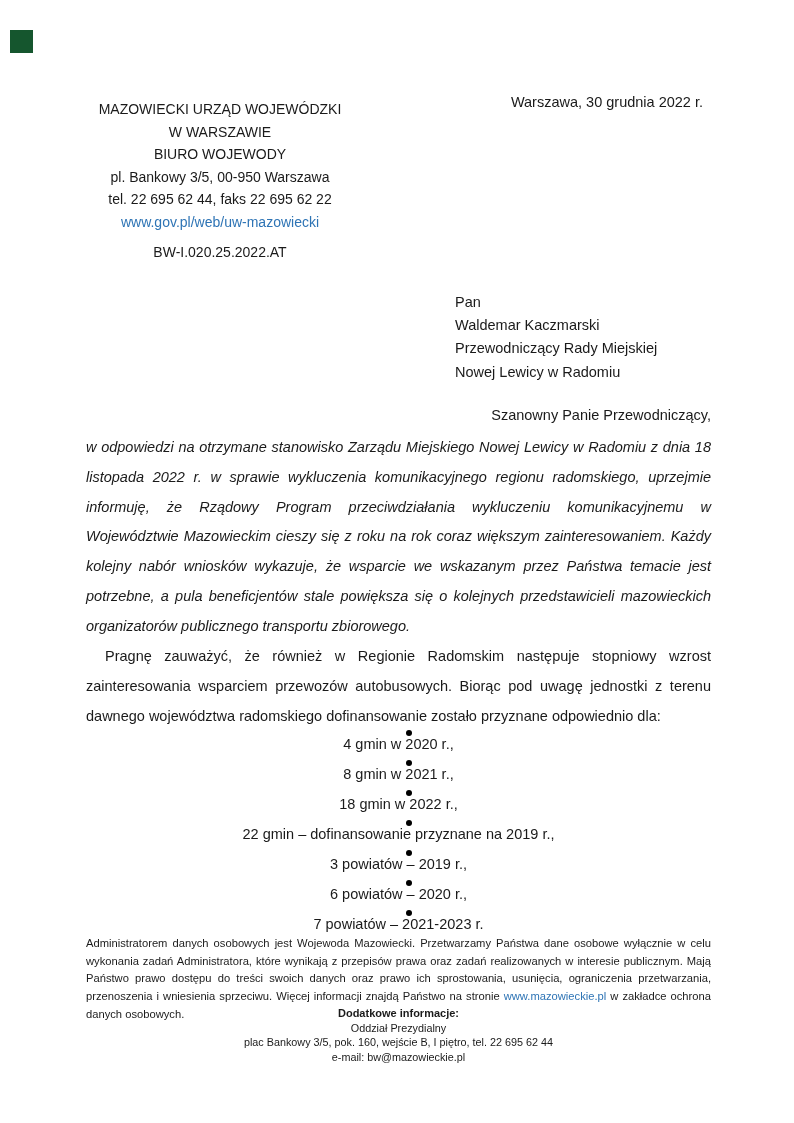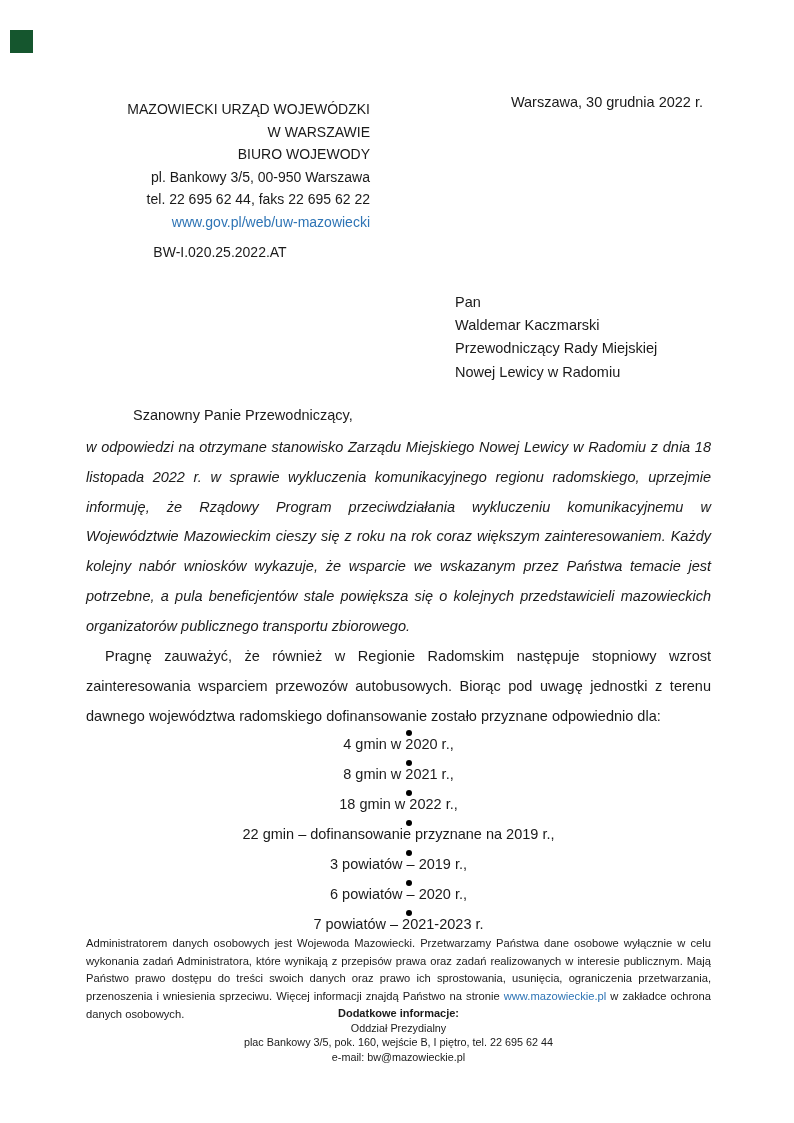--- a/index.html
+++ b/index.html
@@ -4,30 +4,30 @@
 <style>
   html,body { margin:0; padding:0; background:#ffffff; }
   .page {
     position:relative; width:794px; height:1123px; background:#ffffff;
     font-family:"Liberation Sans", sans-serif; color:#1a1a1a; overflow:hidden;
   }
   .logo-square { position:absolute; left:10px; top:30px; width:23px; height:23px; background:#15562e; }
 
   .header-block {
     position:absolute; left:70px; top:98px; width:300px;
-    text-align:right; font-size:14px; line-height:22.5px; white-space:nowrap;
+    text-align:center; font-size:14px; line-height:22.5px; white-space:nowrap;
   }
   .header-link { color:#2e74b5; text-decoration:none; cursor:pointer; }
   .reference { position:absolute; left:70px; top:244px; width:300px; text-align:center; font-size:14px; }
 
   .dateline { position:absolute; top:94px; right:91px; font-size:14.5px; }
 
   .recipient { position:absolute; left:455px; top:291px; font-size:14.5px; line-height:23.2px; }
 
-  .salutation { position:absolute; left:86px; top:407px; width:625px; padding-left:47px; font-size:14.5px; box-sizing:border-box; }
+  .salutation { position:absolute; left:86px; top:407px; width:625px; padding-left:47px; font-size:14.5px; box-sizing:border-box;text-align:right; }
 
   .para {
     position:absolute; left:86px; width:625px; margin:0;
     font-size:14.5px; line-height:29.8px; text-align:justify;
   }
   .p1 { top:433px;font-style:italic; }
   .p2 { top:642px; text-indent:19px; }
 
   .bullets { position:absolute; left:86px; top:730px; width:625px; margin:0; padding:0; list-style:none; font-size:14.5px; }
   .bullets li { height:30px; display:flex; align-items:center;flex-direction:column; }

